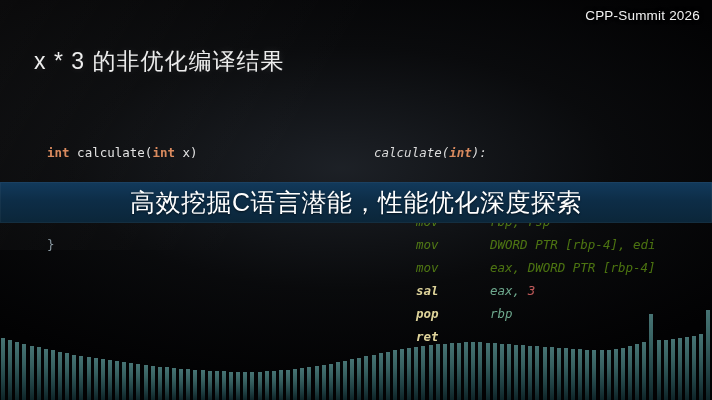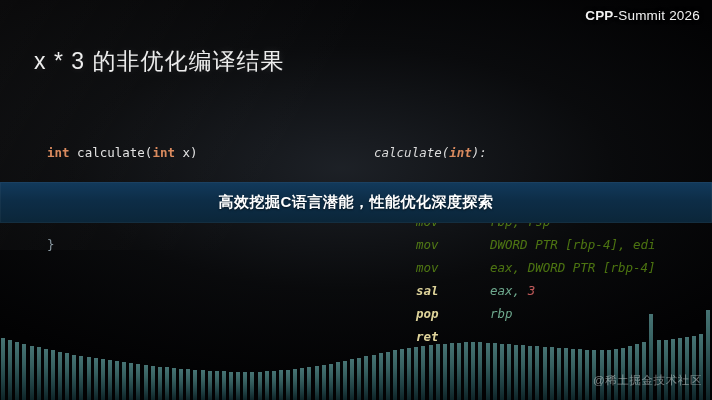--- a/index.html
+++ b/index.html
@@ -34,21 +34,21 @@
   #summit-logo {
     position: absolute;
     right: 12px;
     top: 8px;
     color: #f2f2f2;
     font-size: 13.5px;
     letter-spacing: 0.2px;
     white-space: nowrap;
     text-shadow: 0 0 4px rgba(0,0,0,0.9);
   }
-  #summit-logo .bold { font-weight: bold; }
+  #summit-logo .bold { font-weight: normal; }
 
   
   #slide-title {
     position: absolute;
     left: 34px;
     top: 46px;
     color: #ededed;
     font-size: 23px;
     letter-spacing: 1px;
     white-space: nowrap;
@@ -86,22 +86,22 @@
     top: 182px;
     height: 41px;
     background: linear-gradient(180deg, #123a5c 0%, #0d2d47 45%, #0b2639 100%);
     display: flex;
     align-items: center;
     justify-content: center;
     box-shadow: 0 0 0 1px rgba(255,255,255,0.04) inset;
   }
   #caption-text {
     color: #ffffff;
-    font-size: 15px;
-    font-weight: bold;
+    font-size: 25px;
+    font-weight: normal;
     letter-spacing: 0.5px;
     white-space: nowrap;
     text-shadow: 0 1px 2px rgba(0,0,0,0.55);
   }
 
   
   #equalizer {
     position: absolute;
     left: 0;
     right: 0;
@@ -255,15 +255,14 @@
       <div class="eq-bar" style="height: 60px;"></div>
       <div class="eq-bar" style="height: 60px;"></div>
       <div class="eq-bar" style="height: 61px;"></div>
       <div class="eq-bar" style="height: 62px;"></div>
       <div class="eq-bar" style="height: 63px;"></div>
       <div class="eq-bar" style="height: 64px;"></div>
       <div class="eq-bar" style="height: 66px;"></div>
       <div class="eq-bar" style="height: 90px;"></div>
     </div>
 
-  <div id="watermark">@稀土掘金技术社区</div>
 
 </div>
 
 </body></html>

